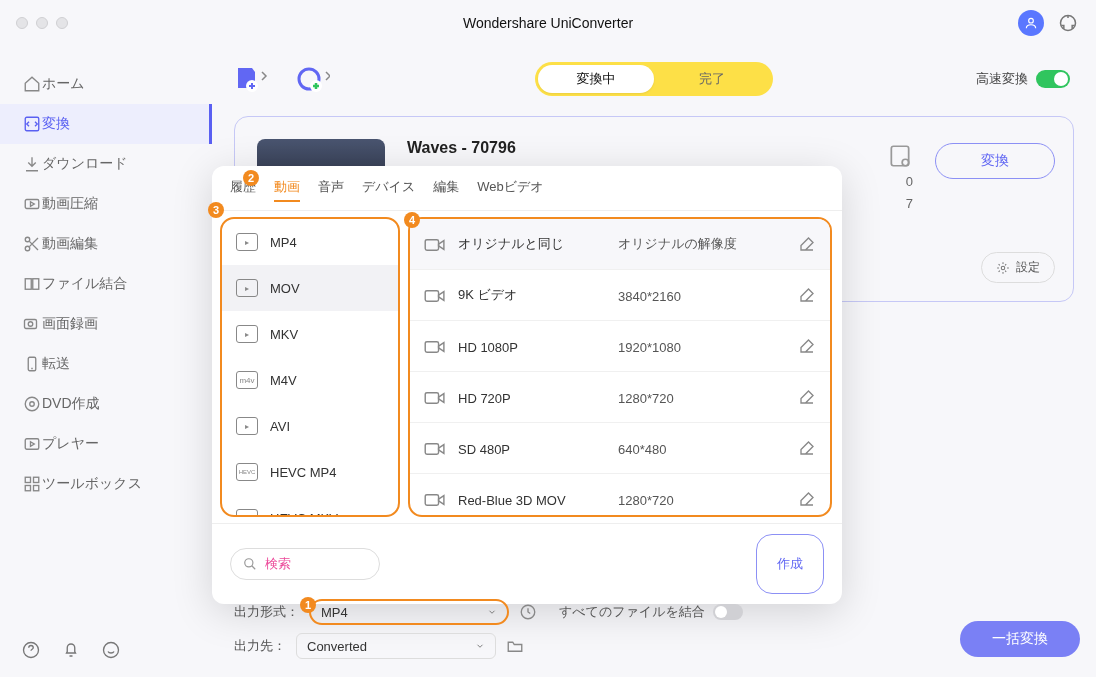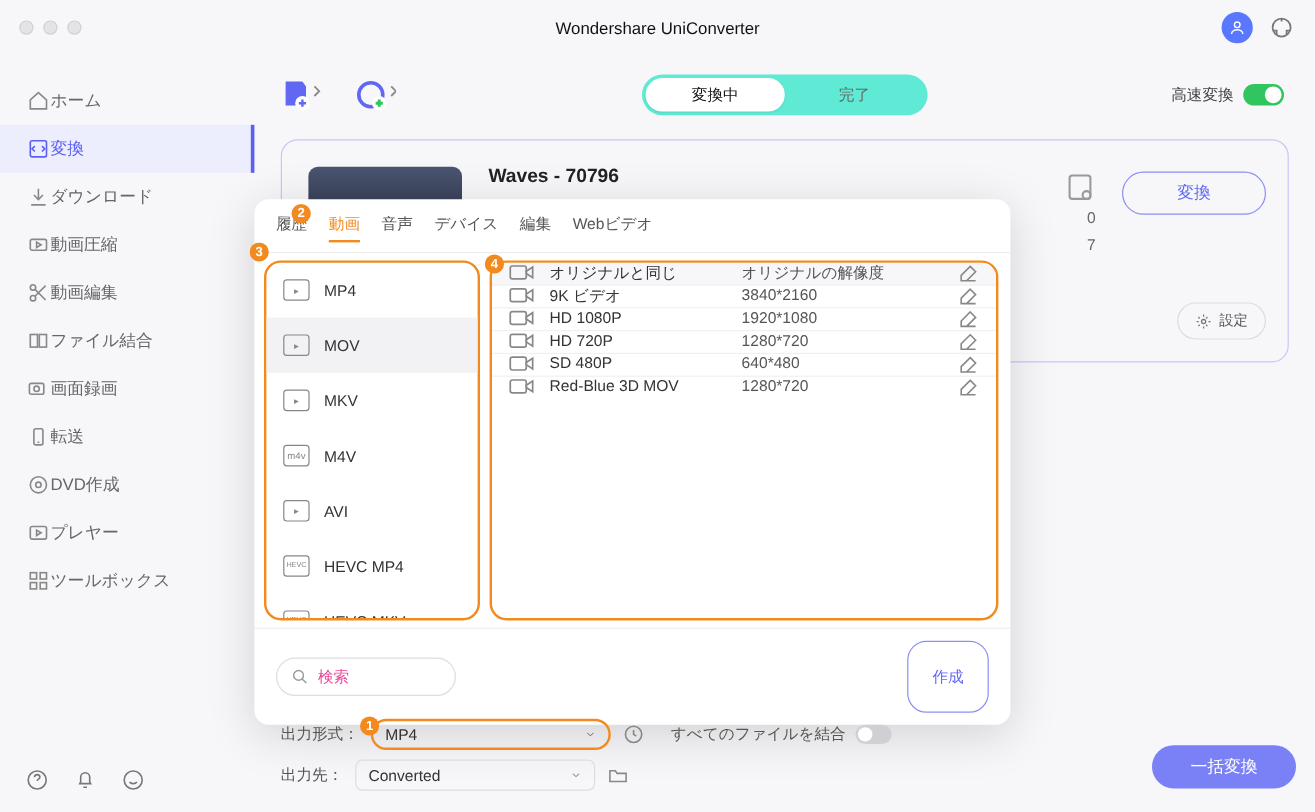--- a/index.html
+++ b/index.html
@@ -19,21 +19,21 @@
 .sb-item { display:flex; align-items:center; padding: 10px 22px; color:#666; font-size:14px; cursor:pointer; }
 .sb-item.active { background:#edeefd; color:#5a60f2; border-right:3px solid #5a60f2; }
 .sb-icon { width:20px; height:20px; display:flex; align-items:center; justify-content:center; color:#888; }
 .sb-item.active .sb-icon { color:#5a60f2; }
 
 .main { flex:1; position:relative; }
 
 
 .toolbar { position:absolute; top:8px; left:22px; right:22px; height:50px; display:flex; align-items:center; }
 .add-btns { display:flex; gap:28px; }
-.segmented { position:absolute; left:50%; transform:translateX(-50%); display:flex; background:#5eead4; border-radius:20px; padding:3px; }
+.segmented { position:absolute; left:50%; transform:translateX(-50%); display:flex; background:#fde047; border-radius:20px; padding:3px; }
 .seg { width:116px; height:28px; display:flex; align-items:center; justify-content:center; font-size:13px; color:#666; border-radius:18px; cursor:pointer; }
 .seg.active { background:#fff; color:#111; box-shadow:0 1px 2px rgba(0,0,0,.08); }
 .speed-toggle { position:absolute; right:4px; display:flex; align-items:center; gap:8px; font-size:13px; color:#444; }
 .switch { width:34px; height:18px; background:#30c55e; border-radius:10px; position:relative; }
 .switch::after { content:''; position:absolute; right:2px; top:2px; width:14px; height:14px; background:#fff; border-radius:50%; }
 
 
 .file-card { position:absolute; top:70px; left:22px; right:22px; height:186px; border:1px solid #c6c8f6; border-radius:14px; padding:22px; display:flex; gap:22px; }
 .thumb { width:128px; height:80px; background:linear-gradient(180deg,#4a5570,#2e3548 60%, #8a7a5a 60%, #6b5c3e); border-radius:8px; }
 .file-title { font-size:16px; font-weight:600; color:#222; }
@@ -46,21 +46,21 @@
 .popup { position:absolute; top:120px; left:0; width:630px; height:438px; background:#fff; border-radius:12px; box-shadow:0 8px 40px rgba(0,0,0,.15); display:flex; flex-direction:column; }
 .popup-tabs { display:flex; gap:18px; padding:12px 18px 8px; border-bottom:1px solid #eee; font-size:13px; color:#555; }
 .popup-tab { cursor:pointer; padding-bottom:4px; }
 .popup-tab.active { color:#f28a1f; border-bottom:2px solid #f28a1f; }
 .popup-body { flex:1; display:flex; overflow:hidden; }
 .fmt-col { width:180px; border:2px solid #f28a1f; border-radius:14px; margin:6px 8px; overflow-y:auto; }
 .fmt-item { display:flex; align-items:center; gap:12px; padding:14px 14px; font-size:13px; color:#333; cursor:pointer; }
 .fmt-item.active { background:#f2f2f5; }
 .fmt-icon { width:22px; height:18px; border:1.5px solid #888; border-radius:3px; display:flex; align-items:center; justify-content:center; font-size:8px; color:#888; }
 .res-col { flex:1; border:2px solid #f28a1f; border-radius:14px; margin:6px 10px 6px 0; overflow-y:auto; }
-.res-item { display:flex; align-items:flex-start; padding:0 14px; font-size:13px; color:#333; border-bottom:1px solid #f0f0f0; cursor:pointer; }
+.res-item { display:flex; align-items:flex-end; padding:16px 14px; font-size:13px; color:#333; border-bottom:1px solid #f0f0f0; cursor:pointer; }
 .res-item:last-child { border-bottom:none; }
 .res-item.sel { background:#f7f7fa; }
 .res-name { flex:0 0 160px; }
 .res-val { flex:1; color:#555; }
 .res-edit { width:18px; height:18px; }
 .popup-footer { display:flex; align-items:center; padding:10px 18px; gap:12px; border-top:1px solid #eee; }
 .search-box { display:flex; align-items:center; gap:8px; border:1px solid #ddd; border-radius:16px; padding:6px 12px; font-size:13px; color:#ec4899; width:150px; }
 .create-btn { margin-left:auto; border:1px solid #8c90f5; color:#6167f3; padding:20px 20px; border-radius:16px; font-size:13px; cursor:pointer; }
 
 

